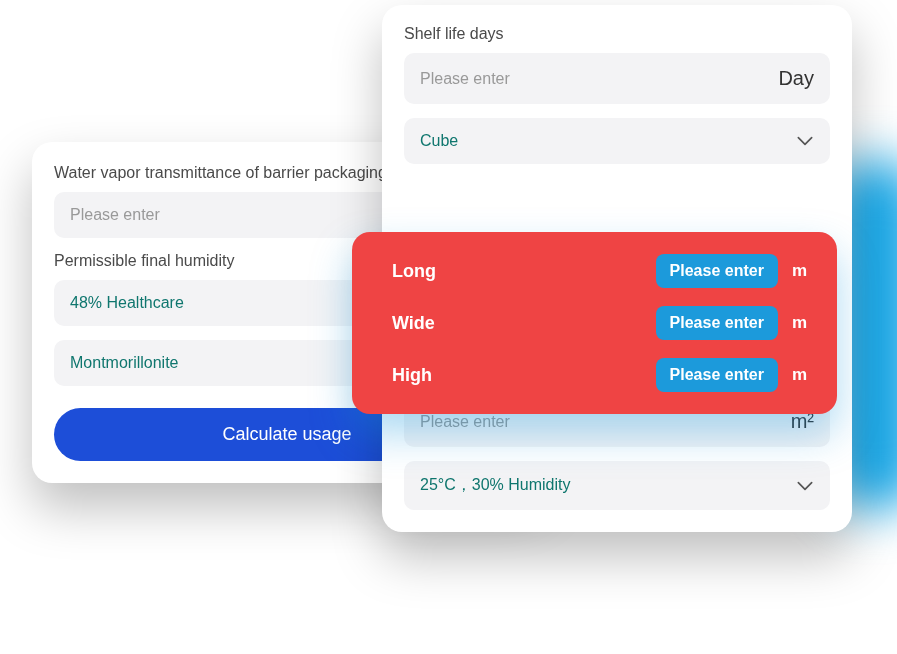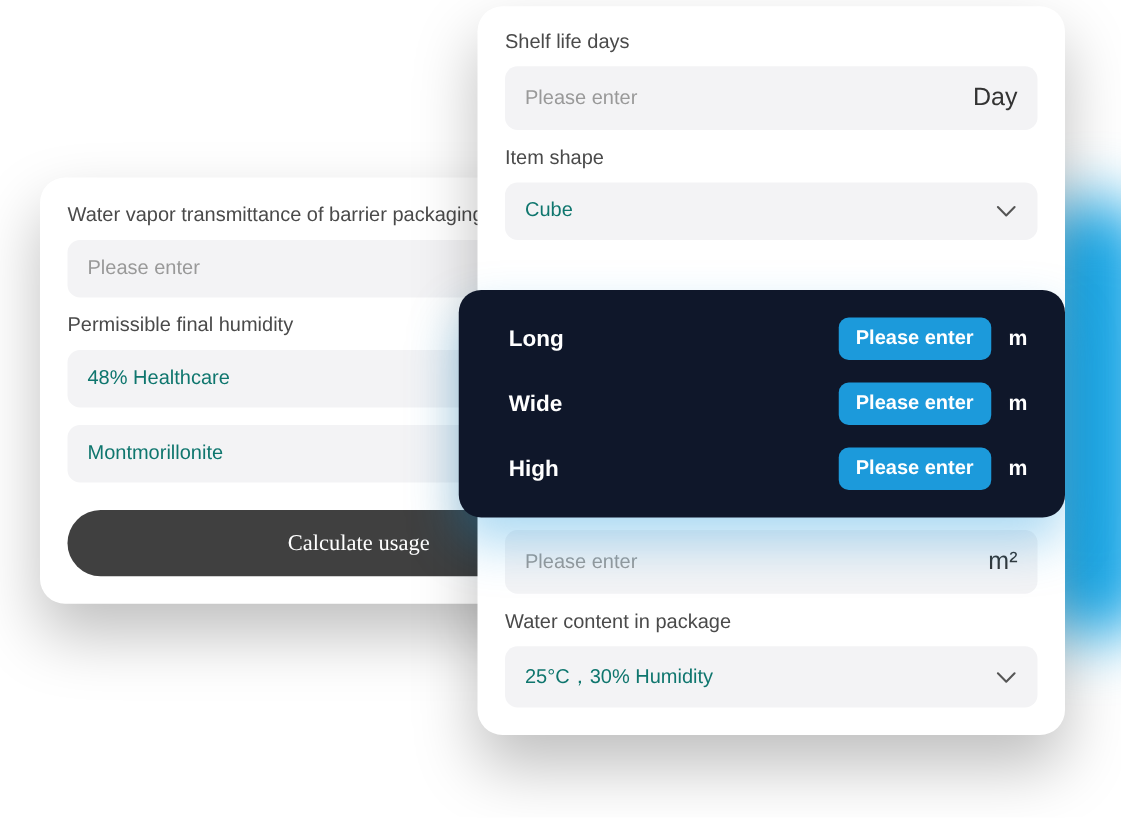--- a/index.html
+++ b/index.html
@@ -62,38 +62,37 @@
     .field-value { color: #0f766e; }
     .field-suffix { color: #333; font-size: 20px; }
     .chevron {
       width: 18px;
       height: 10px;
     }
     .chevron svg { width: 100%; height: 100%; display: block; }
 
     .calc-btn {
       width: 100%;
-      background: #404040;
+      background: #1d4ed8;
       color: #fff;
       border: none;
       border-radius: 40px;
       padding: 16px 0;
       font-size: 18px;
       font-weight: 400;
       cursor: pointer;
       margin-top: 8px;
-      font-family: Liberation Serif, serif;
     }
 
     .highlight-block {
       position: absolute;
-      left: 367px;
+      left: 352px;
       top: 232px;
       width: 485px;
-      background: #0f172a;
+      background: #ef4444;
       border-radius: 18px;
       padding: 22px 30px 22px 40px;
       box-shadow: 0 20px 40px rgba(20, 150, 220, 0.35);
       z-index: 5;
     }
     .dim-row {
       display: flex;
       align-items: center;
       justify-content: space-between;
       margin-bottom: 18px;
@@ -150,39 +149,37 @@
   <button class="calc-btn">Calculate usage</button>
 </div>
 
 <div class="front-card">
   <div class="label">Shelf life days</div>
   <div class="field">
     <span class="field-placeholder">Please enter</span>
     <span class="field-suffix">Day</span>
   </div>
 
-  <div class="label">Item shape</div>
   <div class="field">
     <span class="field-value">Cube</span>
     <span class="chevron">
       <svg viewBox="0 0 20 12">
           <path d="M2 2 L10 10 L18 2" stroke="#555" stroke-width="2" fill="none" stroke-linecap="round" stroke-linejoin="round"></path>
         </svg>
     </span>
   </div>
 
   <div class="spacer-dims"></div>
 
   <div class="label">Surface area of packaging</div>
   <div class="field">
     <span class="field-placeholder">Please enter</span>
     <span class="field-suffix">m²</span>
   </div>
 
-  <div class="label">Water content in package</div>
   <div class="field" style="margin-bottom:0">
     <span class="field-value">25°C，30% Humidity</span>
     <span class="chevron">
       <svg viewBox="0 0 20 12">
           <path d="M2 2 L10 10 L18 2" stroke="#555" stroke-width="2" fill="none" stroke-linecap="round" stroke-linejoin="round"></path>
         </svg>
     </span>
   </div>
 </div>
 

